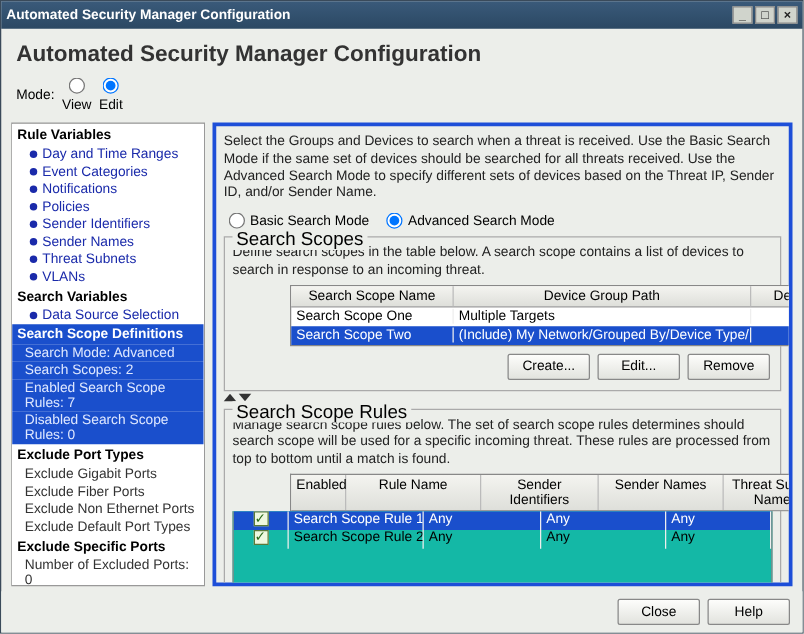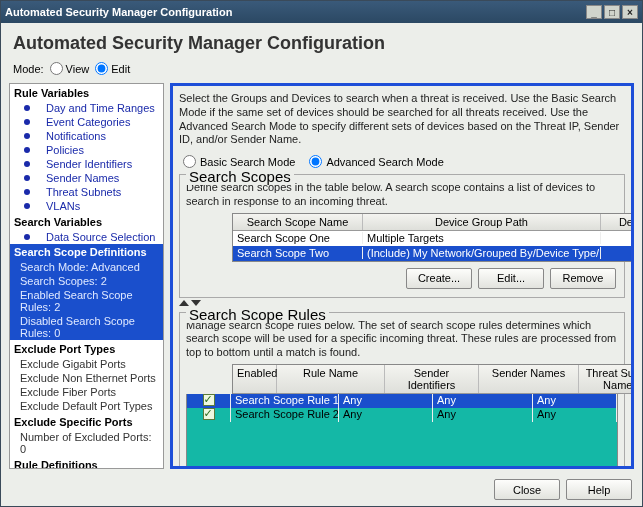--- a/index.html
+++ b/index.html
@@ -3,26 +3,26 @@
 <meta charset="utf-8">
 <style>
   * { box-sizing: border-box; margin: 0; padding: 0; font-family: Tahoma, Arial, sans-serif; font-size: 11px; }
   body { background: #d7d9d5; width: 643px; height: 507px; overflow: hidden; }
   .window { width: 643px; height: 507px; border: 1px solid #3a4a5a; display: flex; flex-direction: column; background: #eceeea; }
   .titlebar { background: linear-gradient(#3a5a7a,#2b4863); color: #fff; height: 22px; display: flex; align-items: center; padding: 0 4px; font-weight: bold; }
   .titlebar .title-text { flex: 1; font-size: 11px; }
   .titlebar .win-btn { width: 16px; height: 14px; background: #d0d4cc; border: 1px solid #888; margin-left: 2px; display: flex; align-items: center; justify-content: center; font-size: 10px; color: #222; }
   .page-header { padding: 10px 12px 6px; font-size: 18px; font-weight: bold; color: #333; }
   .mode-row { display: flex; align-items: center; padding: 2px 12px 4px; font-size: 11px; gap: 6px; }
-  .mode-row label { display: flex; align-items: center; gap: 3px; }
+  .mode-row label { display: flex; align-items: center; gap: 3px; flex-direction: column; }
   .mode-row input[type=radio] { margin: 0; }
   .content { flex: 1; display: flex; gap: 6px; padding: 4px 8px 4px 8px; overflow: hidden; }
   .sidebar { width: 155px; background: #fff; border: 1px solid #999; overflow-y: auto; font-size: 11px; }
   .side-group-h { font-weight: bold; color: #000; padding: 3px 4px 2px; }
-  .side-item { display: flex; align-items: center; padding: 1px 4px 1px 14px; gap: 16px; color: #1a2aaa; text-align: center; }
+  .side-item { display: flex; align-items: center; padding: 1px 4px 1px 14px; gap: 4px; color: #1a2aaa; text-align: center; }
   .bullet { width: 6px; height: 6px; background: #1a2aaa; border-radius: 50%; flex-shrink: 0; }
   .side-selected { background: #1a4fcc; color: #fff; padding: 2px 4px; font-weight: bold; }
   .side-sub { padding: 1px 4px 1px 10px; color: #dfe8ff; background: #1a4fcc; }
   .side-line { padding: 1px 4px 1px 10px; color: #333; }
   .main { flex: 1; background: #eceeea; border: 3px solid #1d4ed8; display: flex; flex-direction: column; padding: 6px; overflow: hidden; }
   .intro-text { font-size: 11px; color: #222; line-height: 1.25; margin-bottom: 6px; }
   .search-mode-row { display: flex; align-items: center; gap: 14px; padding: 2px 4px; }
   .search-mode-row label { display: flex; align-items: center; gap: 4px; }
   .fieldset { border: 1px solid #aaa; padding: 6px; margin-top: 4px; position: relative; }
   .fieldset .legend { position: absolute; top: -7px; left: 6px; background: #eceeea; padding: 0 3px; font-size: 15px; }
@@ -113,26 +113,26 @@
           <span>VLANs</span>
         </div>
       <div class="side-group-h">Search Variables</div>
       <div class="side-item">
           <span class="bullet"></span>
           <span>Data Source Selection</span>
         </div>
       <div class="side-selected">Search Scope Definitions</div>
       <div class="side-sub">Search Mode: Advanced</div>
       <div class="side-sub">Search Scopes: 2</div>
-      <div class="side-sub">Enabled Search Scope Rules: 2</div>
+      <div class="side-sub">Enabled Search Scope Rules: 7</div>
       <div class="side-sub">Disabled Search Scope Rules: 0</div>
       <div class="side-group-h">Exclude Port Types</div>
       <div class="side-line">Exclude Gigabit Ports</div>
+      <div class="side-line">Exclude Fiber Ports</div>
       <div class="side-line">Exclude Non Ethernet Ports</div>
-      <div class="side-line">Exclude Fiber Ports</div>
       <div class="side-line">Exclude Default Port Types</div>
       <div class="side-group-h">Exclude Specific Ports</div>
       <div class="side-line">Number of Excluded Ports: 0</div>
       <div class="side-group-h">Rule Definitions</div>
 
     </div>
 
     <div class="main">
       <div class="intro-text">Select the Groups and Devices to search when a threat is received.  Use the Basic Search Mode if the same set of devices should be searched for all threats received.  Use the Advanced Search Mode to specify different sets of devices based on the Threat IP, Sender ID, and/or Sender Name.</div>
       <div class="search-mode-row">
@@ -175,21 +175,21 @@
         </div>
       </div>
 
       <div class="splitter-row">
         <div class="tri up"></div>
         <div class="tri down"></div>
       </div>
 
       <div class="fieldset" style="flex:1; display:flex; flex-direction:column;">
         <div class="legend">Search Scope Rules</div>
-        <div class="scope-desc">Manage search scope rules below.  The set of search scope rules determines which search scope will be used for a specific incoming threat.  These rules are processed from top to bottom until a match is found.</div>
+        <div class="scope-desc">Manage search scope rules below.  The set of search scope rules determines should search scope will be used for a specific incoming threat.  These rules are processed from top to bottom until a match is found.</div>
         <div class="table" style="border-bottom:none;">
           <div class="thead">
             <div class="th check-col">Enabled</div>
             <div class="th rn-col">Rule Name</div>
             <div class="th si-col">Sender Identifiers</div>
             <div class="th sn-col">Sender Names</div>
             <div class="th ts-col">Threat Subnet Names</div>
           </div>
         </div>
         <div class="rules-body">

